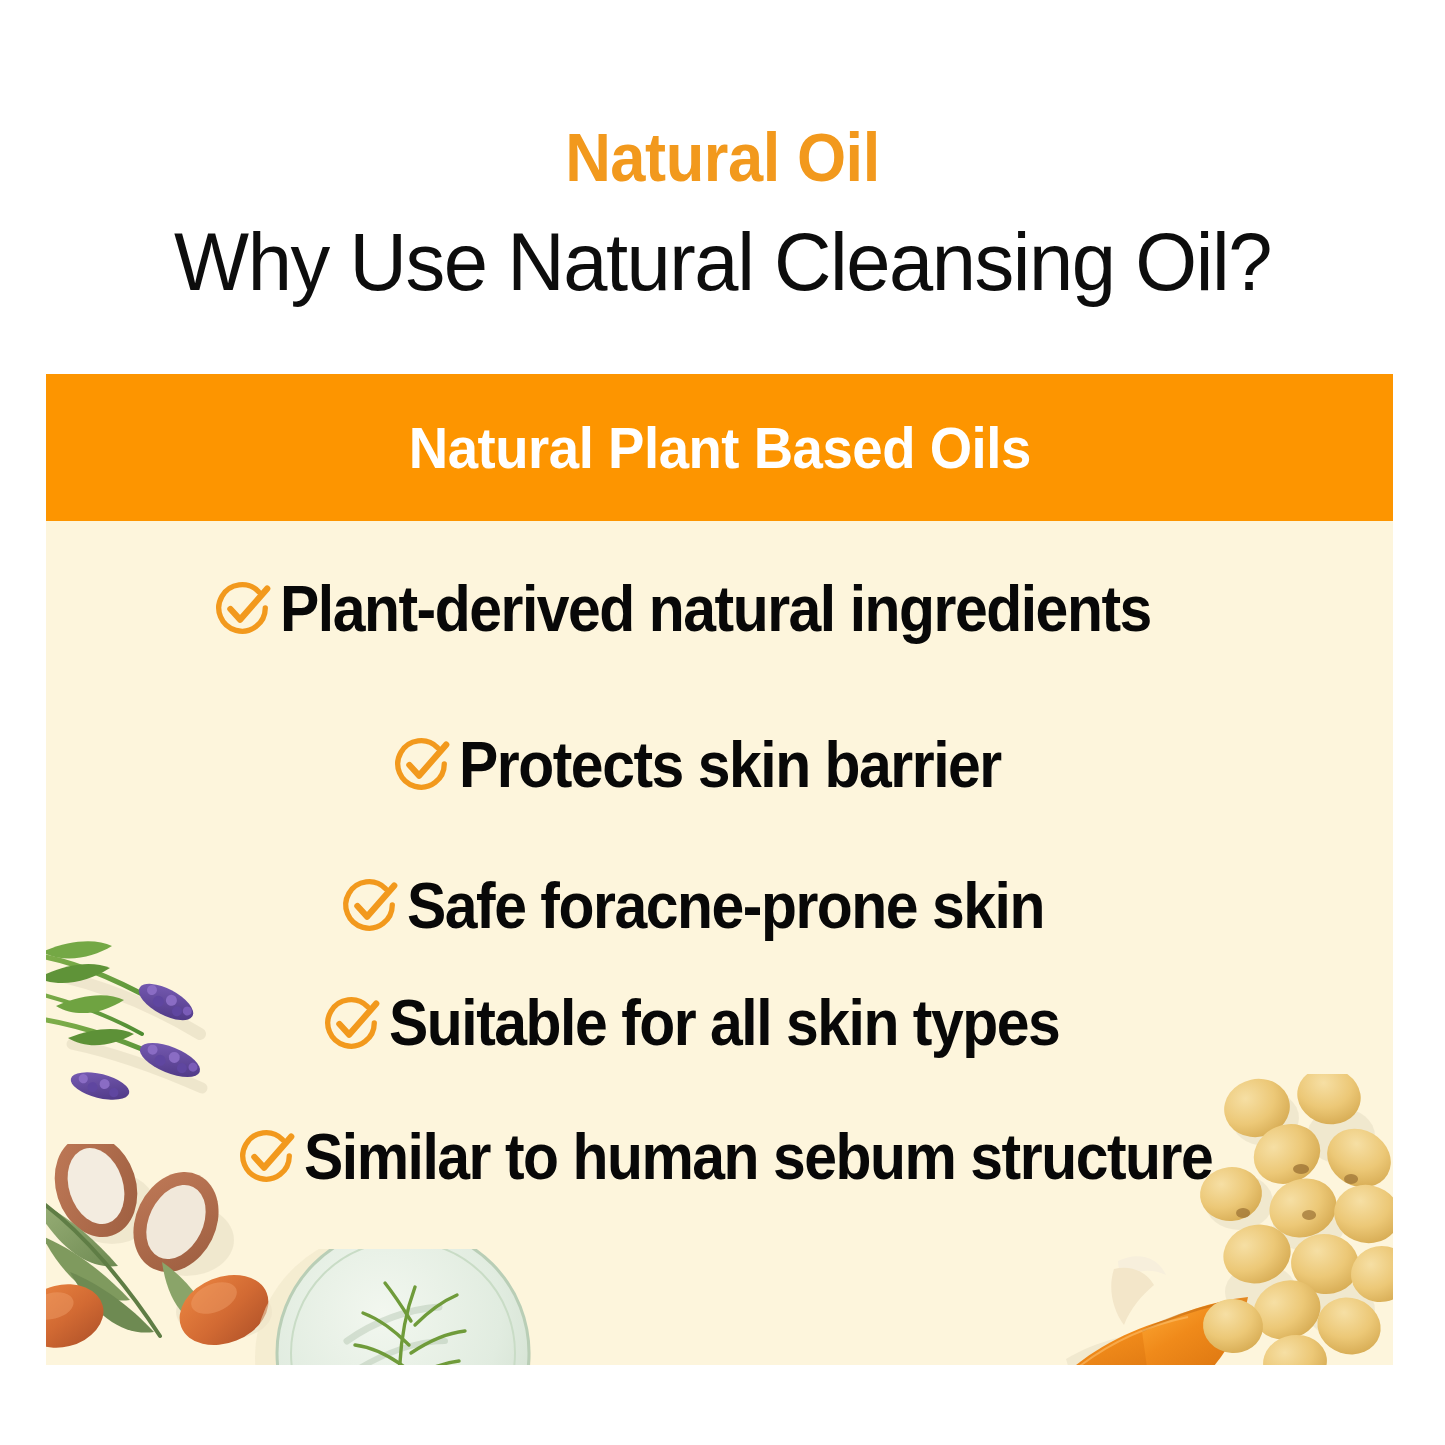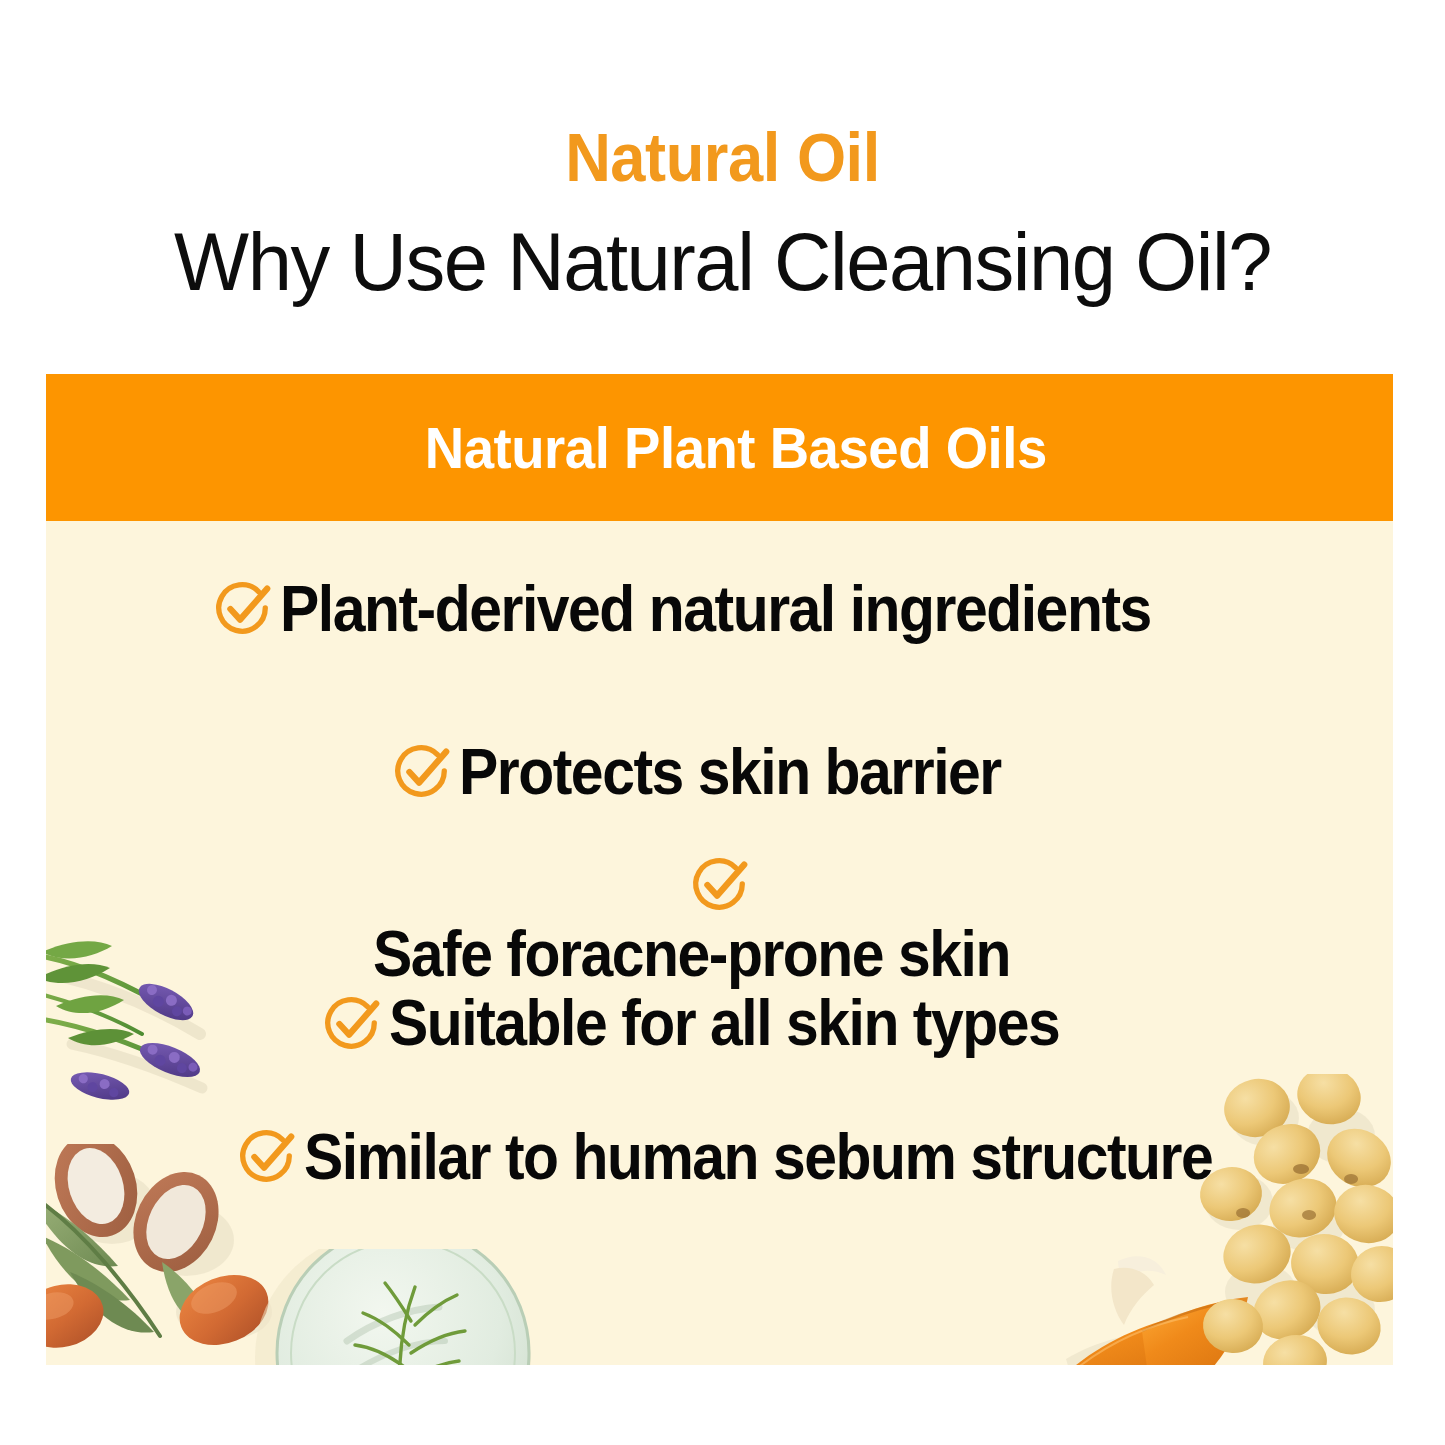--- a/index.html
+++ b/index.html
@@ -66,21 +66,20 @@
   #band {
     position: absolute;
     left: 0;
     top: 0;
     width: 100%;
     height: 147px;
     background: #FD9500;
     display: flex;
     align-items: center;
     justify-content: center;
-    padding-left: 16px;
   }
   #band-title {
     font-size: 58px;
     font-weight: 700;
     color: #ffffff;
     letter-spacing: -0.5px;
     line-height: 1;
     white-space: nowrap;
     transform: scaleX(0.94);
   }
@@ -114,22 +113,22 @@
     transform-origin: left center;
   }
   .chk {
     flex: 0 0 auto;
     width: 62px;
     height: 62px;
     display: block;
   }
 
   .b0 { top: 56px;  }
-  .b1 { top: 219px; }
-  .b2 { top: 333px; flex-direction: column; }
+  .b1 { top: 212px; }
+  .b2 { top: 353px; }
   .b3 { top: 470px; align-items: flex-end; }
   .b4 { top: 604px; padding-left: 44px; }
 
   
   .deco { position: absolute; pointer-events: none; }
 
   
   #lavender { left: -8px; top: 560px; width: 260px; height: 230px; z-index: 2; }
 
   

